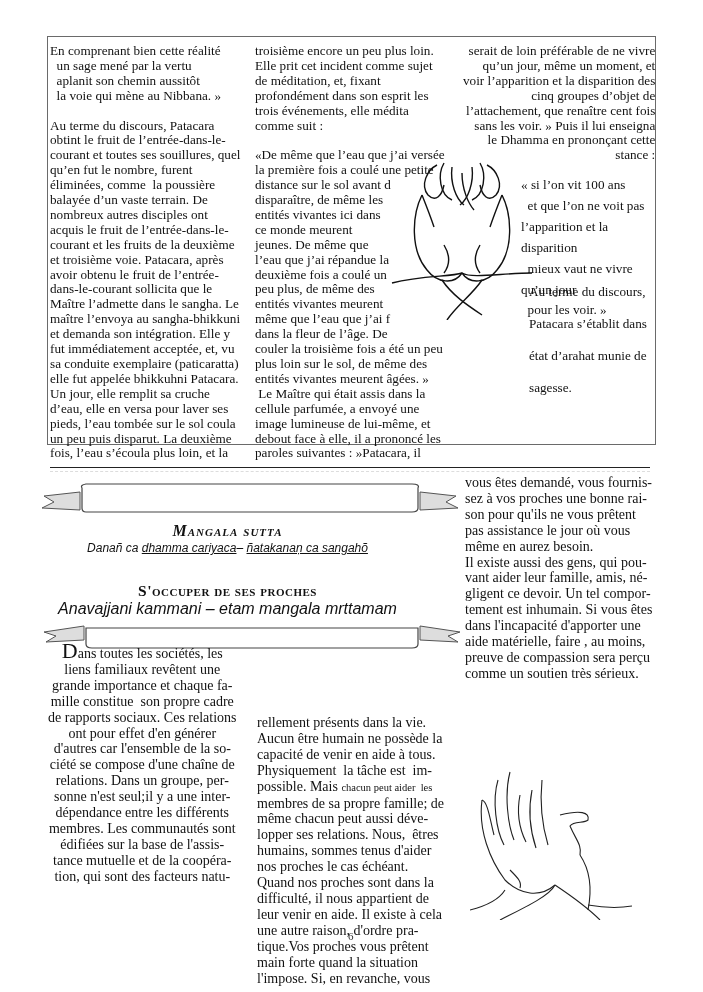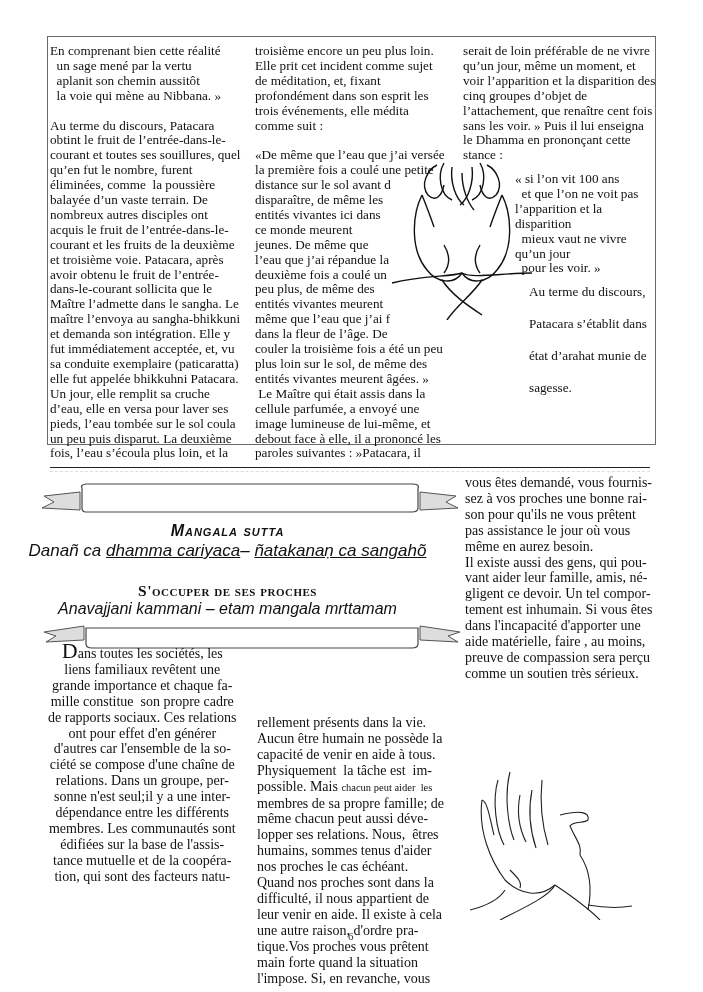--- a/index.html
+++ b/index.html
@@ -5,36 +5,36 @@
   html, body { margin: 0; padding: 0; background: #ffffff; }
   body { width: 703px; height: 992px; position: relative; overflow: hidden;
          font-family: "Liberation Serif", "DejaVu Serif", serif; color: #111; }
   .box { position: absolute; left: 47px; top: 36px; width: 609px; height: 409px;
          border: 1px solid #6a6a6a; box-sizing: border-box; }
   .col { position: absolute; font-size: 13.2px; line-height: 14.9px; }
   .col p { margin: 0; white-space: pre; }
   .blank { height: 14.9px; }
   .c1 { left: 50px; top: 44px; }
   .c2 { left: 255px; top: 44px; }
-  .c3 { left: 463px; top: 44px; }
+  .c3 { left: 463px; top: 44px; text-align: right; }
   .stanza { position: absolute; left: 515px; top: 172px; font-size: 13.2px; line-height: 14.9px; }
-  .stanza p { margin: 0; white-space: pre; }
+  .stanza p { margin: 6px; white-space: pre; }
   .endtext { position: absolute; left: 512px; top: 268px; font-size: 13.2px; line-height: 14.9px; }
   .endtext p { margin: 17px; white-space: pre; }
   .rule { position: absolute; left: 50px; top: 467px; width: 600px; height: 0;
           border-top: 1.5px solid #222; }
   .rule2 { position: absolute; left: 50px; top: 471px; width: 600px; height: 0;
            border-top: 1px dashed #ddd; }
   .banner { position: absolute; }
   .b1 { left: 40px; top: 480px; }
   .b2 { left: 42px; top: 620px; }
   .title { position: absolute; left: 0; width: 455px; text-align: center; }
   .t-main { top: 522px; font-size: 16px; font-style: italic; font-weight: bold;
-            font-variant: small-caps; letter-spacing: 1px; font-family: Liberation Sans, sans-serif; }
-  .t-line1 { top: 541px; font-size: 17px; font-style: italic;
+            font-variant: small-caps; letter-spacing: 1px; font-family: Liberation Serif, serif; }
+  .t-line1 { top: 541px; font-size: 12px; font-style: italic;
              font-family: "Liberation Sans", sans-serif; }
   .t-line2 { top: 555px; font-size: 16px; font-style: italic;
              font-family: "Liberation Sans", sans-serif; margin-top: 45px; }
   .t-line1 u { text-decoration: underline; }
   .t-sub { top: 582px; font-size: 15.5px; font-weight: bold; font-variant: small-caps; letter-spacing: 0.5px; }
   .lc { position: absolute; font-size: 14px; line-height: 15.9px; }
   .lc p { margin: 0; white-space: pre; }
   .l1 { left: 48px; top: 643px; text-align: center; }
   .l2 { left: 257px; top: 667px; margin-top: 48px; }
   .l3 { left: 465px; top: 475px; }

